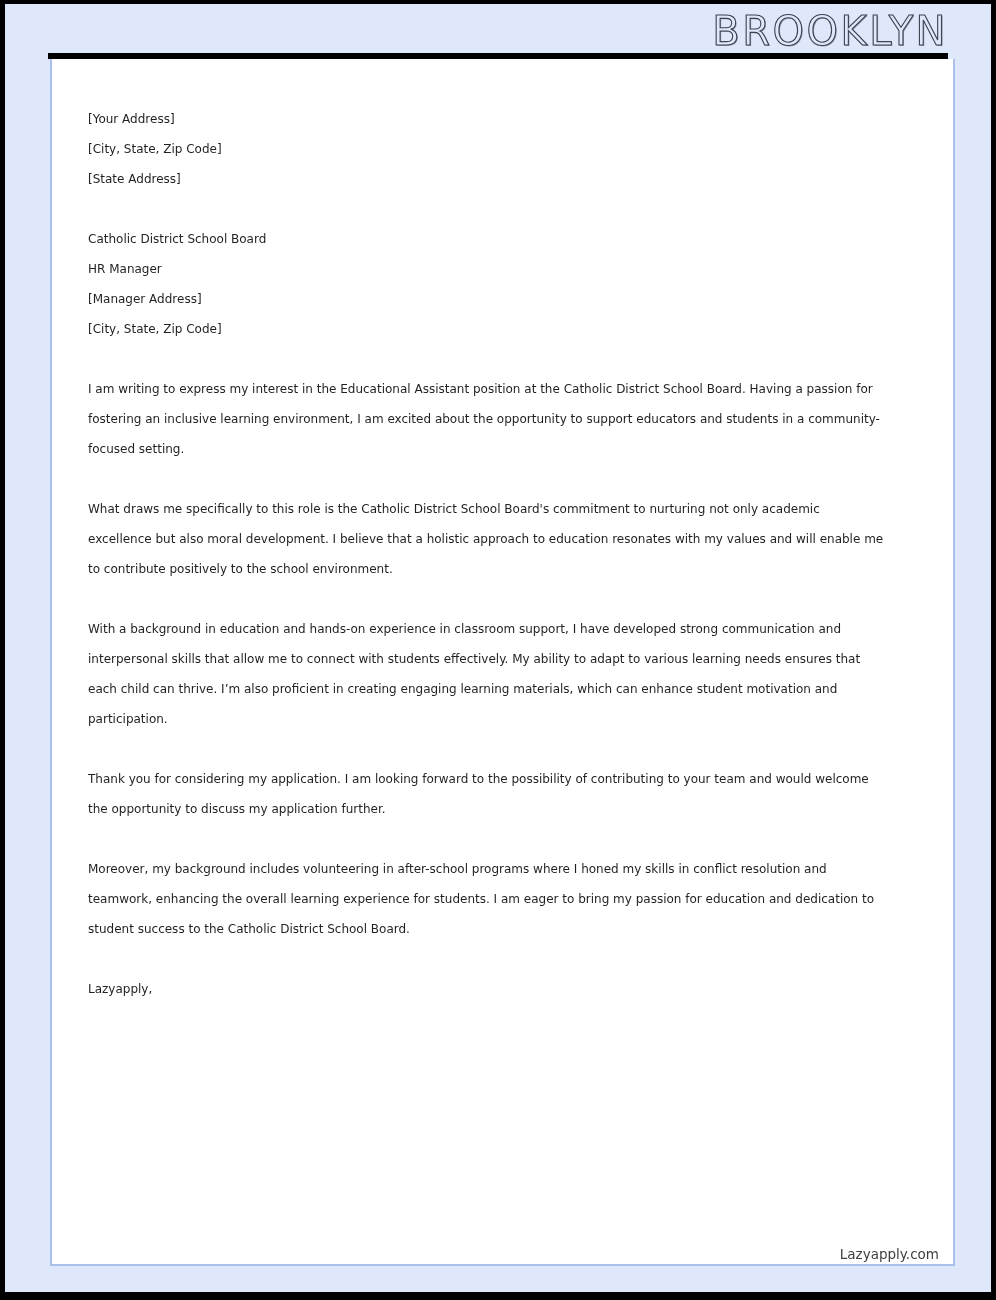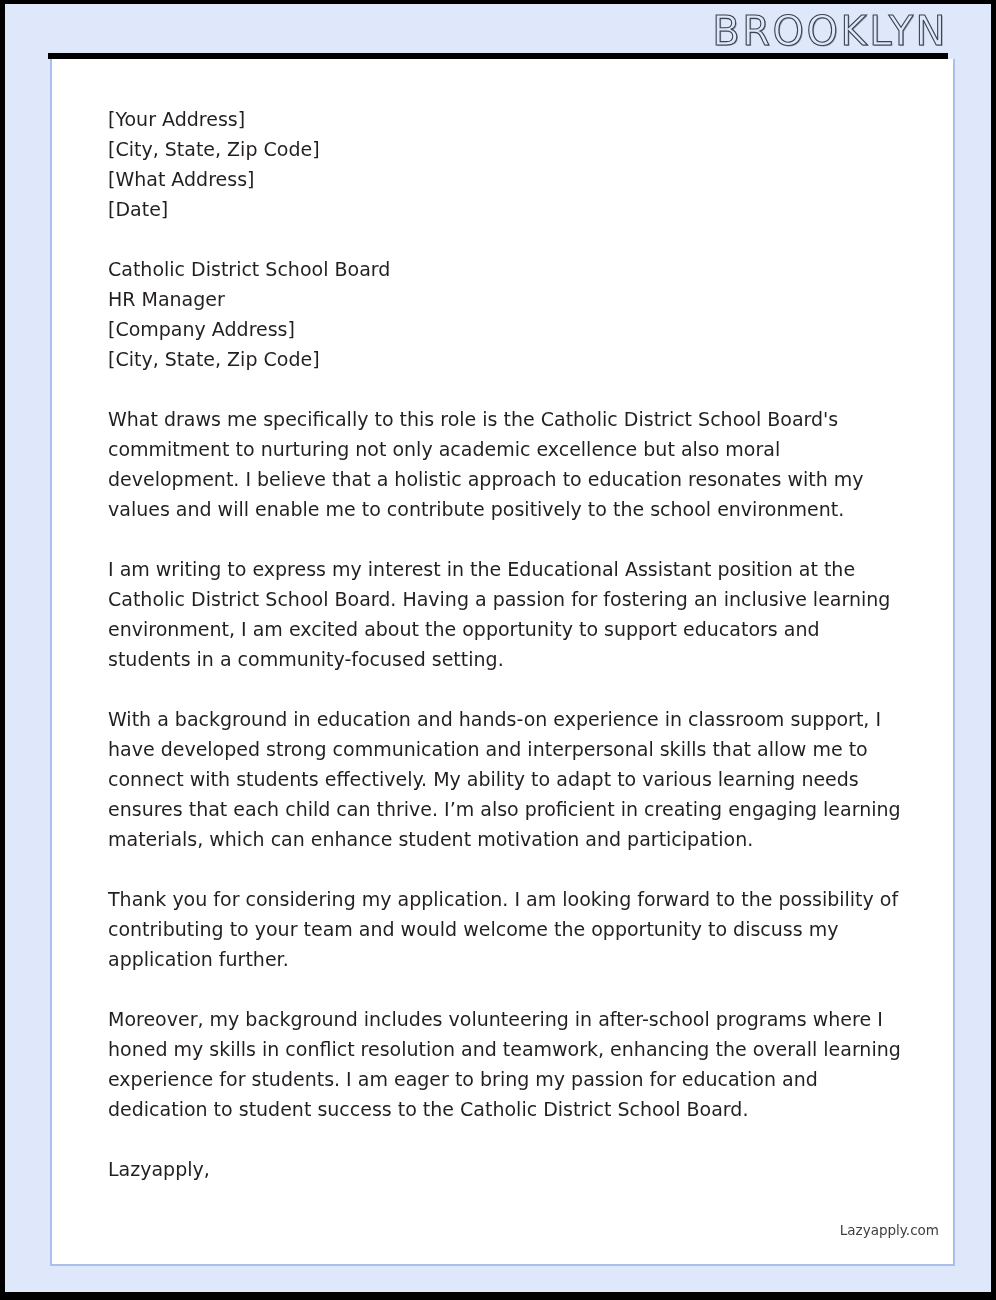--- a/index.html
+++ b/index.html
@@ -77,24 +77,24 @@
     background: #ffffff;
     border-left: 2px solid #a9c1ea;
     border-right: 2px solid #a9c1ea;
     border-bottom: 2px solid #a9c1ea;
     box-sizing: border-box;
     overflow: hidden;
   }
 
   .letter {
     position: absolute;
-    left: 56px;
+    left: 36px;
     top: 45px;
     width: 797px;
-    font-size: 19px;
+    font-size: 12px;
     line-height: 30px;
     color: #231f20;
     font-family: "DejaVu Sans", sans-serif;
   }
 
   .block {
     margin: 0 0 30px 0;
   }
   .block:last-child {
     margin-bottom: 0;
@@ -103,21 +103,21 @@
     white-space: pre-wrap;
   }
   p.para {
     margin: 0 0 30px 0;
     text-align: left;
   }
 
   .watermark {
     position: absolute;
     right: 14px;
-    bottom: 26px;
+    bottom: 2px;
     font-size: 13.5px;
     line-height: 16px;
     color: #3f3f3f;
     font-family: "DejaVu Sans", sans-serif;
     white-space: nowrap;
   }
 </style>
 </head>
 <body>
 
@@ -129,34 +129,33 @@
     </div>
 
     <div class="header-rule"></div>
 
     <div class="sheet">
       <div class="letter">
 
         <div class="block">
           <div class="line">[Your Address]</div>
           <div class="line">[City, State, Zip Code]</div>
-          <div class="line">[What Address]</div>
-          <div class="line">[Date]</div>
+          <div class="line">[State Address]</div>
         </div>
 
         <div class="block">
           <div class="line">Catholic District School Board</div>
           <div class="line">HR Manager</div>
-          <div class="line">[Company Address]</div>
+          <div class="line">[Manager Address]</div>
           <div class="line">[City, State, Zip Code]</div>
         </div>
 
 
+        <p class="para">I am writing to express my interest in the Educational Assistant position at the Catholic District School Board. Having a passion for fostering an inclusive learning environment, I am excited about the opportunity to support educators and students in a community-focused setting.</p>
         <p class="para">What draws me specifically to this role is the Catholic District School Board's commitment to nurturing not only academic excellence but also moral development. I believe that a holistic approach to education resonates with my values and will enable me to contribute positively to the school environment.</p>
-        <p class="para">I am writing to express my interest in the Educational Assistant position at the Catholic District School Board. Having a passion for fostering an inclusive learning environment, I am excited about the opportunity to support educators and students in a community-focused setting.</p>
         <p class="para">With a background in education and hands-on experience in classroom support, I have developed strong communication and interpersonal skills that allow me to connect with students effectively. My ability to adapt to various learning needs ensures that each child can thrive. I’m also proficient in creating engaging learning materials, which can enhance student motivation and participation.</p>
         <p class="para">Thank you for considering my application. I am looking forward to the possibility of contributing to your team and would welcome the opportunity to discuss my application further.</p>
         <p class="para">Moreover, my background includes volunteering in after-school programs where I honed my skills in conflict resolution and teamwork, enhancing the overall learning experience for students. I am eager to bring my passion for education and dedication to student success to the Catholic District School Board.</p>
 
         <div class="block">
           <div class="line">Lazyapply,</div>
 
         </div>
 
       </div>

